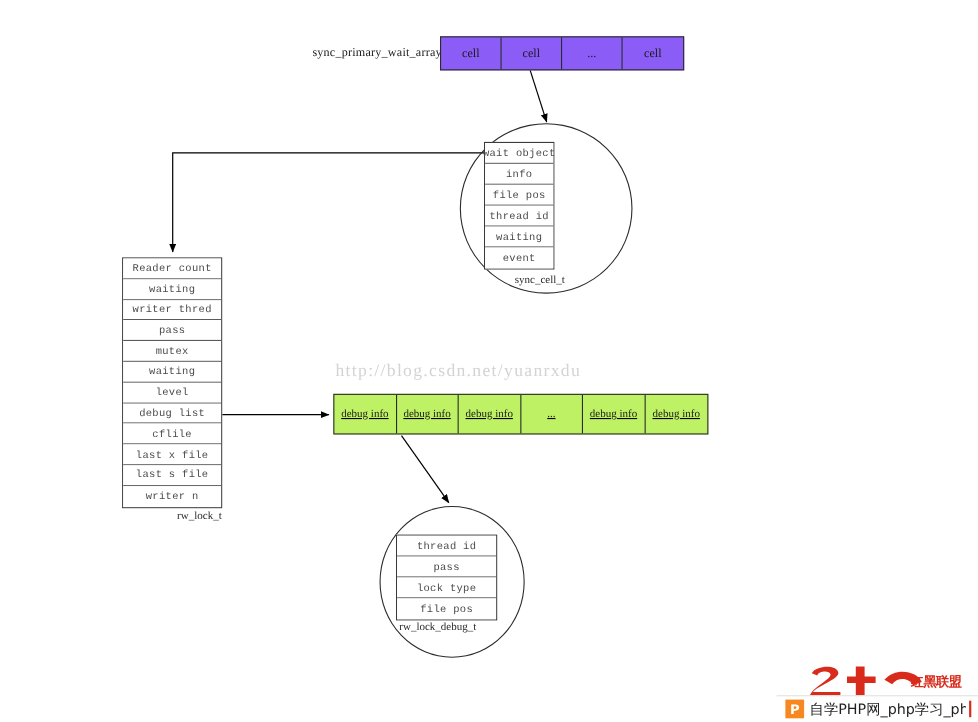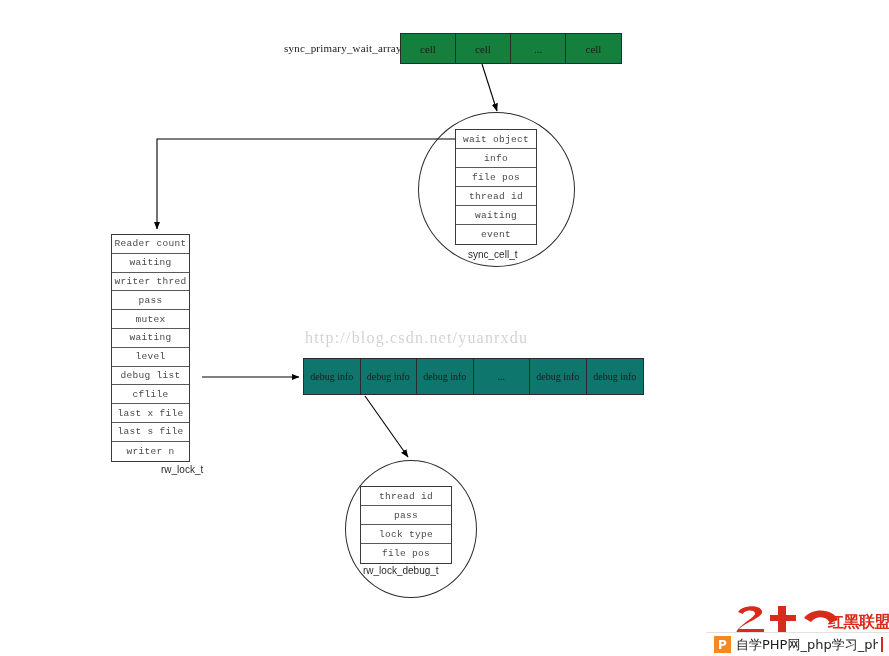--- a/index.html
+++ b/index.html
@@ -43,21 +43,21 @@
 
   
   #wait-array {
     position: absolute;
     left: 400px;
     top: 33px;
     height: 31px;
     display: flex;
     border: 1px solid #2b2b2b;
     box-sizing: border-box;
-    background: #15803d;
+    background: #8b5cf6;
   }
   #wait-array .cell {
     width: 55px;
     box-sizing: border-box;
     border-right: 1px solid #2b2b2b;
     display: flex;
     align-items: center;
     justify-content: center;
     font-family: "Liberation Serif", serif;
     font-size: 11px;
@@ -67,21 +67,22 @@
 
   
   #debug-array {
     position: absolute;
     left: 303px;
     top: 358px;
     height: 37px;
     display: flex;
     border: 1px solid #2b2b2b;
     box-sizing: border-box;
-    background: #0f766e;
+    background: #bef264;
+    text-decoration: underline;
   }
   #debug-array .cell {
     width: 56.5px;
     box-sizing: border-box;
     border-right: 1px solid #2b2b2b;
     display: flex;
     align-items: center;
     justify-content: center;
     font-family: "Liberation Serif", serif;
     font-size: 10px;
@@ -103,29 +104,29 @@
     align-items: center;
     justify-content: center;
     background: #ffffff;
   }
   .struct-box .field:last-child { border-bottom: none; }
 
   
   #rwlock-box {
     left: 111px;
     top: 234px;
-    width: 79px;
+    width: 91px;
   }
   #rwlock-box .field { height: 18.8px; }
 
   
   #synccell-box {
-    left: 455px;
+    left: 440px;
     top: 129px;
-    width: 82px;
+    width: 64px;
   }
   #synccell-box .field { height: 19px; }
 
   
   #rwdebug-box {
     left: 360px;
     top: 486px;
     width: 92px;
   }
   #rwdebug-box .field { height: 19px; }
@@ -147,21 +148,21 @@
   #rwdebug-ellipse {
     left: 345px;
     top: 460px;
     width: 132px;
     height: 138px;
   }
 
   
   .caption {
     position: absolute;
-    font-family: Liberation Sans, sans-serif;
+    font-family: Liberation Serif, serif;
     font-size: 10px;
     color: #2a2a2a;
     white-space: nowrap;
     text-align: right;
   }
 
   
   #watermark {
     position: absolute;
     left: 305px;
@@ -186,21 +187,21 @@
     left: 28px;
     top: 0px;
     width: 110px;
     height: 32px;
   }
   #brand-cn-red {
     position: absolute;
     left: 122px;
     top: 8px;
     font-family: "DejaVu Sans", sans-serif;
-    font-size: 16px;
+    font-size: 12px;
     font-weight: bold;
     color: #d92b1c;
     letter-spacing: -0.5px;
     white-space: nowrap;
   }
   #brand-bar {
     position: absolute;
     left: 0px;
     top: 28px;
     width: 183px;

